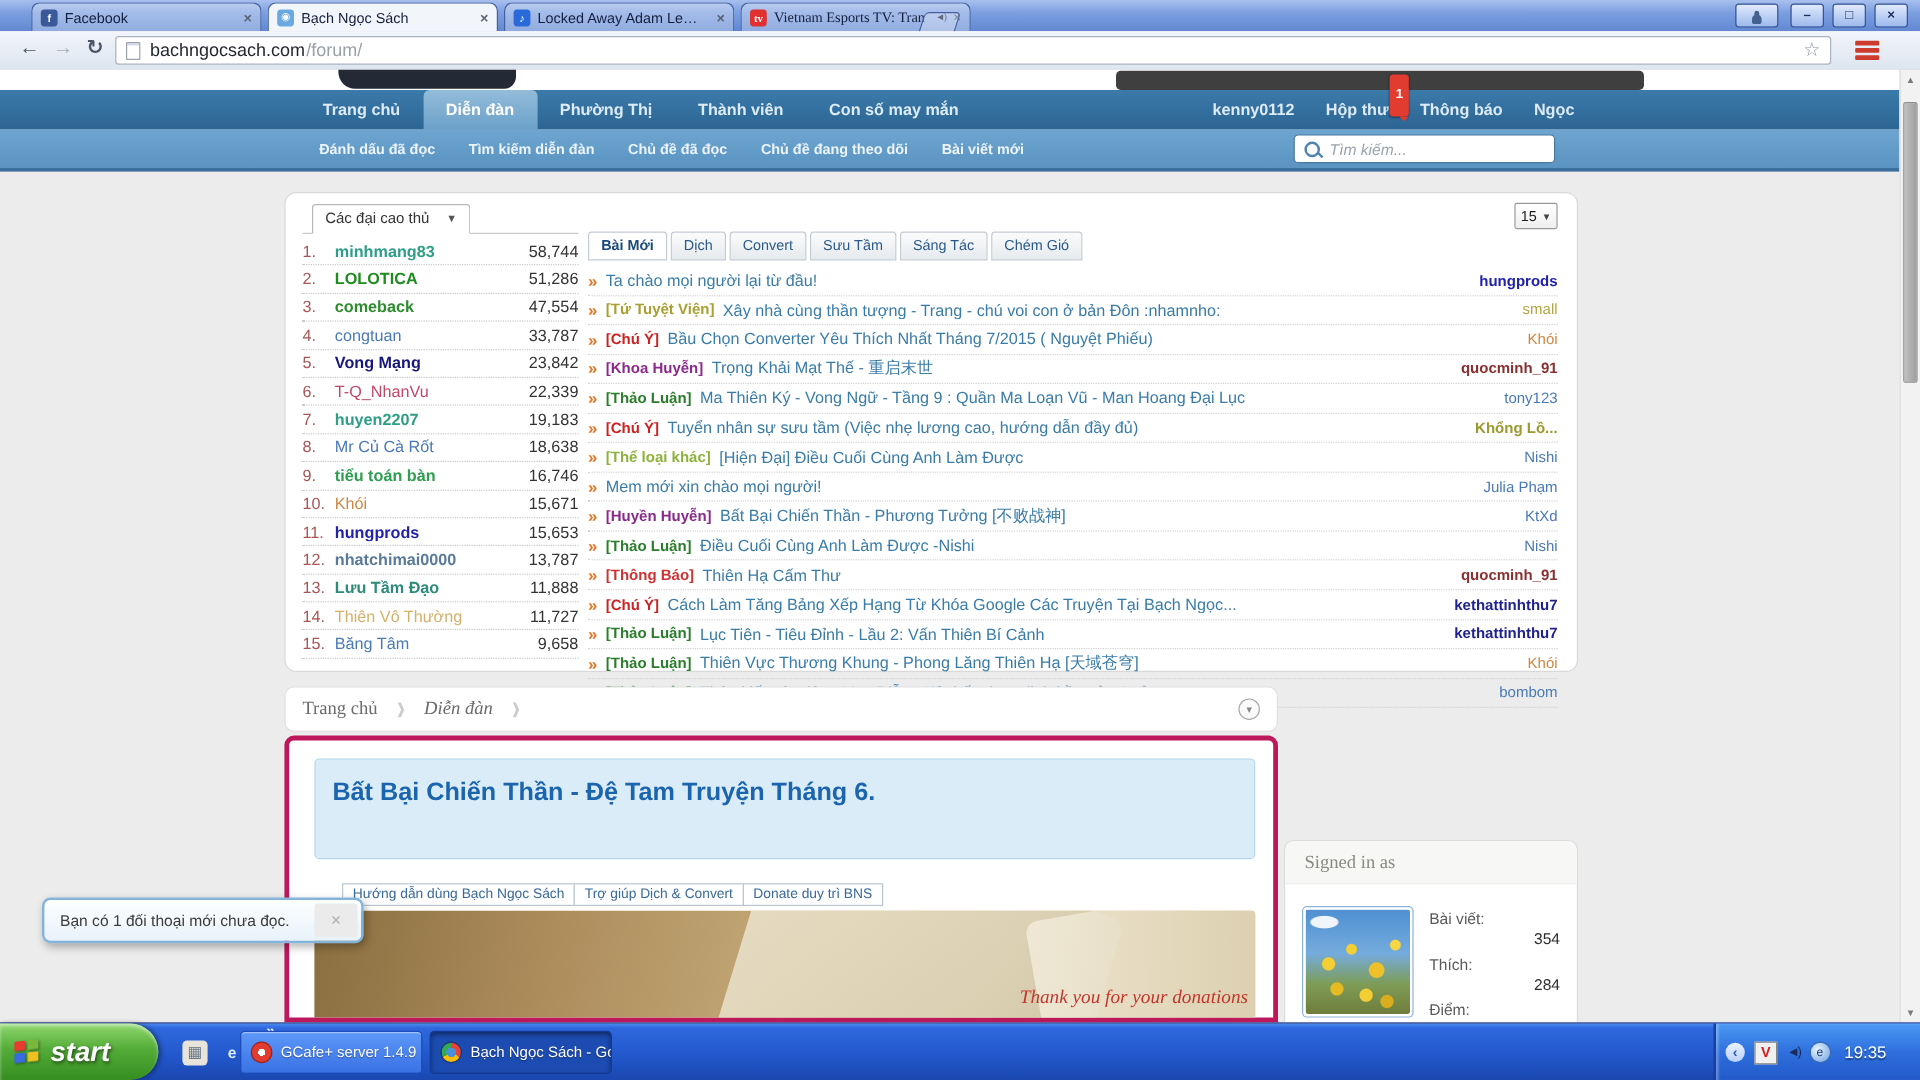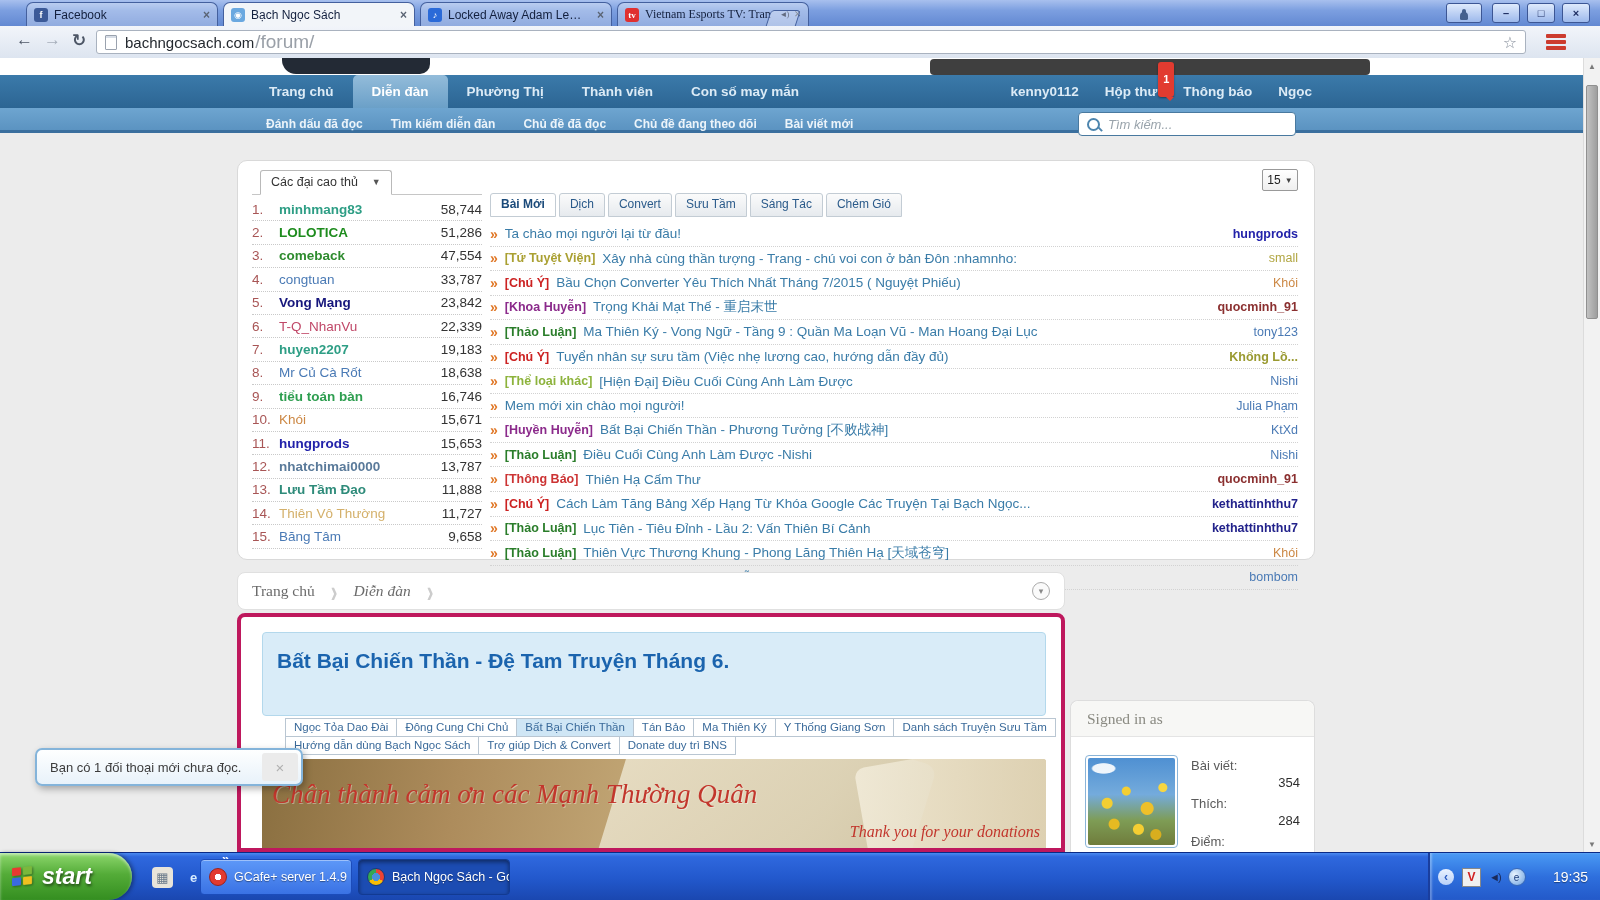--- a/index.html
+++ b/index.html
@@ -28,41 +28,41 @@
   .person-glyph{width:8px;height:8px;background:#44618f;border-radius:50% 50% 20% 20%;margin-bottom:2px;
     box-shadow:0 -5px 0 -2px #44618f;}
   .toolbar{position:absolute;top:26px;left:0;width:1600px;height:32px;
     background:linear-gradient(#f2f5fa,#dde5f0);border-bottom:1px solid #b4bdca;}
   .navbtn{position:absolute;top:4px;font-size:17px;font-weight:bold;color:#555e6d;}
   .addr{position:absolute;left:96px;top:4px;width:1412px;height:22px;background:#fff;
     border:1px solid #a9b2bf;border-radius:3px;display:flex;align-items:center;padding:0 8px;gap:8px;}
   .docicon{width:10px;height:13px;border:1px solid #9aa2ae;border-radius:1px;background:#fff;
     box-shadow:inset 0 2px 0 #d7dde6;}
   .urlhost{font-size:15px;color:#24292f;}
-  .urlpath{font-size:19px;color:#9aa0a8;}
+  .urlpath{font-size:15px;color:#9aa0a8;}
   .star{margin-left:auto;font-size:16px;color:#8a929e;}
   .menu3{position:absolute;right:34px;top:8px;width:20px;height:16px;display:flex;
     flex-direction:column;justify-content:space-between;}
   .menu3 i{display:block;height:4px;background:#cc3b2e;border-radius:1px;}
   
   .page{position:absolute;top:58px;left:0;width:1583px;height:794px;background:#ececec;overflow:hidden;}
   .siteheader{position:absolute;top:0;left:0;width:100%;height:17px;background:#fff;}
   .logo-frag{position:absolute;left:282px;top:0;width:148px;height:16px;background:#232a35;
     border-radius:0 0 10px 14px;}
   .dark-search{position:absolute;left:930px;top:1px;width:440px;height:16px;background:#3f3f3f;border-radius:4px;}
   .mainnav{position:absolute;top:17px;left:0;width:100%;height:33px;
     background:linear-gradient(#3b7aaa,#2c6593);}
   .mainnav-items{position:absolute;left:250px;top:0;display:flex;height:33px;}
   .nav-item{padding:0 19px;line-height:33px;font-size:13.5px;font-weight:bold;color:#dcebf6;}
   .mainnav-right{position:absolute;right:258px;top:0;display:flex;height:33px;}
   .nav-ritem{position:relative;padding:0 13px;line-height:33px;font-size:13.5px;font-weight:bold;color:#dcebf6;}
   .badge{position:absolute;top:-13px;right:-4px;background:#e23b30;color:#fff;font-size:11px;
     font-weight:bold;padding:1px 5px;border-radius:3px;box-shadow:0 1px 2px rgba(0,0,0,.4);}
   .badge:after{content:"";position:absolute;left:8px;bottom:-4px;border:4px solid transparent;border-top-color:#e23b30;border-bottom:none;}
-  .subnav{position:absolute;top:50px;left:0;width:100%;height:25px;
+  .subnav{position:absolute;top:50px;left:0;width:100%;height:35px;
     background:linear-gradient(#6ea5d0,#5b93c1);border-bottom:3px solid #3a6f9e;box-sizing:border-box;}
   .subnav-items{position:absolute;left:252px;top:0;display:flex;height:32px;}
   .sub-item{padding:0 14px;line-height:32px;font-size:12px;font-weight:bold;color:#ecf4fa;}
   .searchbox{position:absolute;left:1078px;top:4px;width:218px;height:24px;background:#fff;
     border:1px solid #49799f;border-radius:4px;display:flex;align-items:center;padding:0 8px;gap:6px;box-sizing:border-box;}
   .mag{position:relative;width:9px;height:9px;border:2px solid #4d85ae;border-radius:50%;flex:0 0 9px;}
   .mag:after{content:"";position:absolute;left:8px;top:8px;width:6px;height:2px;background:#4d85ae;transform:rotate(45deg);}
   .searchbox input{border:none;outline:none;width:160px;font-size:13px;font-style:italic;color:#333;
     font-family:"Liberation Sans","DejaVu Sans",sans-serif;background:transparent;}
   .searchbox input::placeholder{color:#9aa4ac;}
@@ -195,21 +195,21 @@
   .tray{position:absolute;right:0;top:0;height:48px;width:172px;
     background:linear-gradient(#4a9af4 0%,#2e6fdd 50%,#2258c8 100%);border-left:2px solid #1a3e9e;
     box-shadow:inset 2px 0 2px rgba(255,255,255,.3);display:flex;align-items:center;gap:8px;padding-left:8px;box-sizing:border-box;}
   .chev{width:16px;height:16px;border-radius:50%;background:linear-gradient(#eaf2ff,#b8d0f8);
     display:flex;align-items:center;justify-content:center;color:#2a5ac0;font-weight:bold;font-size:12px;}
   .vicon{width:17px;height:17px;background:#f0f0f0;border:1px solid #888;display:flex;align-items:center;
     justify-content:center;color:#d02020;font-weight:bold;font-size:12px;}
   .spk{color:#1a2a5a;font-size:11px;letter-spacing:-2px;}
   .neticon{width:16px;height:16px;border-radius:50%;background:radial-gradient(circle at 35% 35%,#e8f4ff,#6aa0e0);
     border:1px solid #3a6ab8;color:#1a3a7a;font-size:10px;display:flex;align-items:center;justify-content:center;}
-  .clock{margin-left:auto;margin-right:12px;color:#fff;font-size:14px;text-shadow:0 1px 1px rgba(0,0,0,.4);}
+  .clock{margin-left:auto;margin-right:28px;color:#fff;font-size:14px;text-shadow:0 1px 1px rgba(0,0,0,.4);}
 </style>
 </head>
 <body>
 
 <div class="screen">
 
   <div class="tabstrip">
     <div class="tabs">
 
         <div class="btab" style="background: rgba(255, 255, 255, 0.3);">
@@ -550,48 +550,31 @@
       <span class="csep">›</span>
       <span class="crumb it">Diễn đàn</span>
       <span class="csep">›</span>
       <span class="collapse">▾</span>
     </div>
 
     <div class="mainbox">
       <div class="notice">
         <h1>Bất Bại Chiến Thần - Đệ Tam Truyện Tháng 6.</h1>
       </div>
-      <div class="qrow qrow1">
-
-          <div class="qtab" style="background: rgb(255, 255, 255);">Ngọc Tỏa Dao Đài</div>
-
-          <div class="qtab" style="background: rgb(255, 255, 255);">Đông Cung Chi Chủ</div>
-
-          <div class="qtab" style="background: rgb(207, 230, 245);">Bất Bại Chiến Thần</div>
-
-          <div class="qtab" style="background: rgb(255, 255, 255);">Tán Bảo</div>
-
-          <div class="qtab" style="background: rgb(255, 255, 255);">Ma Thiên Ký</div>
-
-          <div class="qtab" style="background: rgb(255, 255, 255);">Y Thống Giang Sơn</div>
-
-          <div class="qtab" style="background: rgb(255, 255, 255);">Danh sách Truyện Sưu Tầm</div>
-        </div>
       <div class="qrow qrow2">
 
           <div class="qtab" style="background: rgb(255, 255, 255);">Hướng dẫn dùng Bạch Ngọc Sách</div>
 
           <div class="qtab" style="background: rgb(255, 255, 255);">Trợ giúp Dịch &amp; Convert</div>
 
           <div class="qtab" style="background: rgb(255, 255, 255);">Donate duy trì BNS</div>
         </div>
       <div class="banner">
         <div class="book1"></div>
         <div class="book2"></div>
-        <div class="btxt-vi">Chân thành cảm ơn các Mạnh Thường Quân</div>
         <div class="btxt-en">Thank you for your donations</div>
       </div>
     </div>
 
 
     <div class="side-panel signed">
       <div class="phead">Signed in as</div>
       <div class="avatar">
           <div class="photo"></div>
         </div>

